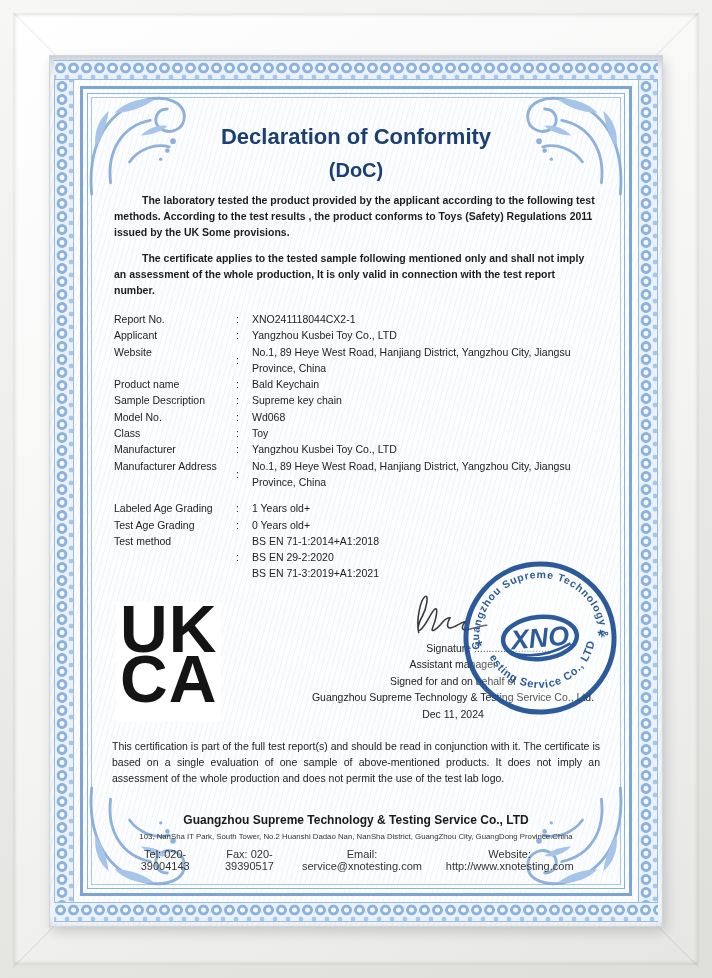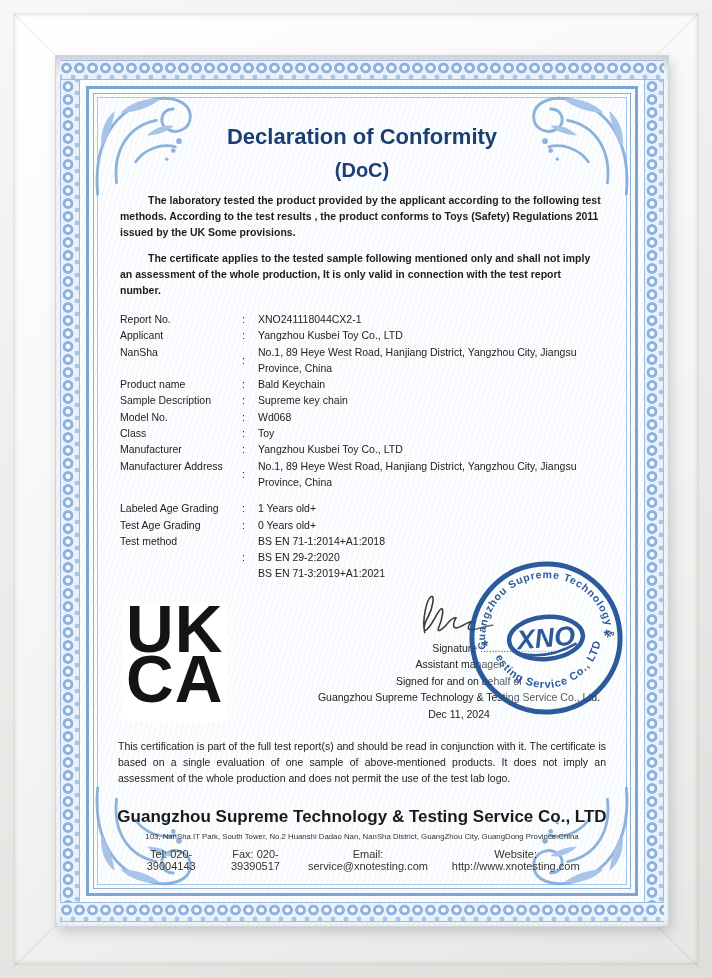--- a/index.html
+++ b/index.html
@@ -10,21 +10,21 @@
     background:linear-gradient(155deg,#f7f7f6 0%,#ececea 45%,#dededb 100%); }
   .frame-bevel { position:absolute; inset:14px;
     background:linear-gradient(150deg,#ffffff 0%,#f4f4f3 55%,#e6e6e4 100%);
     box-shadow:inset 0 0 4px rgba(0,0,0,.18), 0 0 2px rgba(0,0,0,.12); }
   .miter { position:absolute; width:90px; height:1px; background:rgba(0,0,0,.08); }
   .m-tl { left:-14px; top:30px; transform:rotate(45deg); }
   .m-tr { right:-14px; top:30px; transform:rotate(-45deg); }
   .m-bl { left:-14px; bottom:28px; transform:rotate(-45deg); }
   .m-br { right:-14px; bottom:28px; transform:rotate(45deg); }
 
-  .sheet { position:absolute; left:56px; top:56px; width:612px; height:870px;
+  .sheet { position:absolute; left:50px; top:56px; width:612px; height:870px;
     background-color:#fcfdfe;
     background-image:repeating-linear-gradient(105deg, rgba(173,196,222,.13) 0 1px, rgba(255,255,255,0) 1px 5px);
     box-shadow:0 0 0 1px #cdd5de, inset 0 12px 18px -8px rgba(80,92,110,.38),
       inset 0 -8px 12px -8px rgba(80,92,110,.22), 3px 5px 12px rgba(0,0,0,.18); }
 
   
   .lace { position:absolute; background-color:#e9f1fa; }
   .lace-h { left:4px; right:4px; height:20px; border-top:1px solid #9cbbe1; border-bottom:1px solid #9cbbe1;
     background-image:
       radial-gradient(circle at 6.5px 7px, #f7fafd 2.2px, rgba(255,255,255,0) 2.8px),
@@ -71,21 +71,21 @@
   .ukca { margin-left:14px; margin-top:12px; font-size:66px; line-height:50px; font-weight:bold;
     letter-spacing:1px; color:#141414; background:#fff; padding:2px 4px; }
   .sig-block { margin-left:auto; width:314px; text-align:center; padding-top:50px; line-height:16.5px; position:relative; }
   .sig-label { text-align:center; padding-left:70px; }
   .scribble { position:absolute; left:108px; top:0px; width:92px; height:52px; }
   .stamp { position:absolute; left:364px; top:-32px; width:160px; height:160px; opacity:.93; transform:rotate(-5deg); z-index:2; }
 
   .closing { margin-top:16px; padding:0 16px; line-height:16px; text-align:justify; color:#222; }
 
   .footer { position:absolute; left:0; right:0; bottom:8px; text-align:center; }
-  .footer-company { font-size:17px; font-weight:bold; color:#1a1a1a; }
+  .footer-company { font-size:12px; font-weight:bold; color:#1a1a1a; }
   .footer-address { margin-top:5px; font-size:7.8px; color:#333; }
   .footer-contacts { display:flex; justify-content:center; padding:0 28px; margin-top:7px; font-size:11px; color:#333; }
 </style>
 </head>
 <body>
 
 <div class="photo">
   <div class="frame-bevel">
     <div class="miter m-tl"></div>
     <div class="miter m-tr"></div>
@@ -186,21 +186,21 @@
           <span class="f-label">Report No.</span>
           <span class="f-colon">:</span>
           <span class="f-value">XNO241118044CX2-1</span>
         </div>
         <div class="f-row">
           <span class="f-label">Applicant</span>
           <span class="f-colon">:</span>
           <span class="f-value">Yangzhou Kusbei Toy Co., LTD</span>
         </div>
         <div class="f-row">
-          <span class="f-label">NanSha</span>
+          <span class="f-label">Website</span>
           <span class="f-colon">:</span>
           <span class="f-value">No.1, 89 Heye West Road, Hanjiang District, Yangzhou City, Jiangsu Province, China</span>
         </div>
         <div class="f-row">
           <span class="f-label">Product name</span>
           <span class="f-colon">:</span>
           <span class="f-value">Bald Keychain</span>
         </div>
         <div class="f-row">
           <span class="f-label">Sample Description</span>

